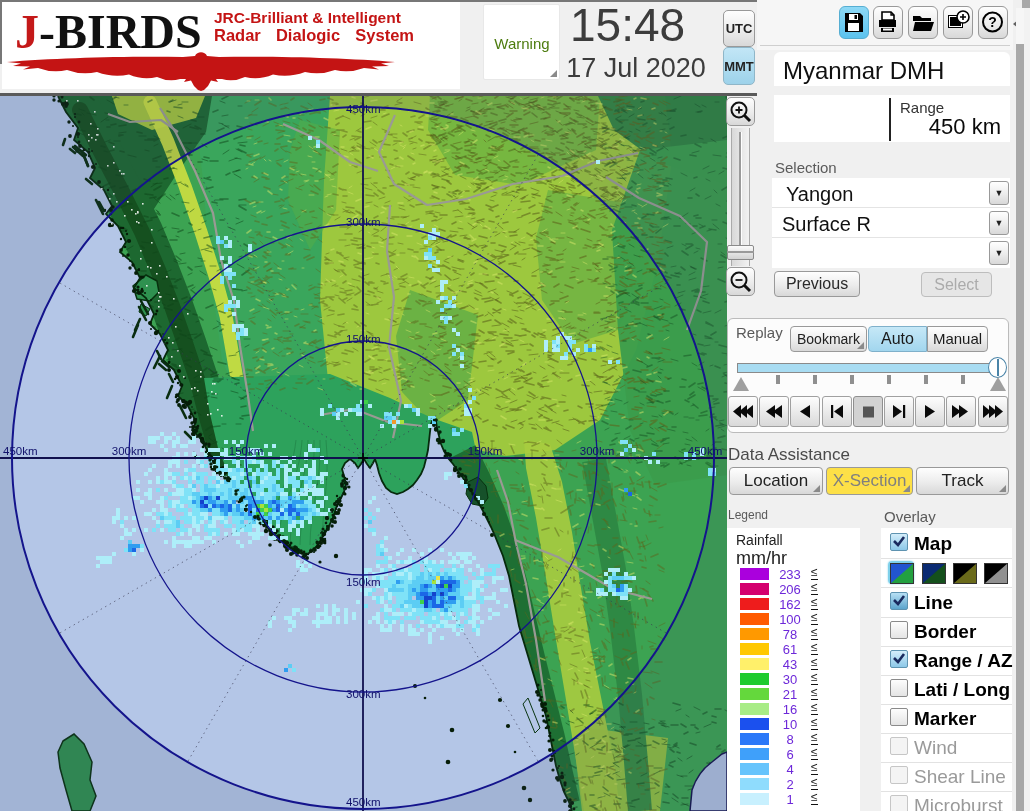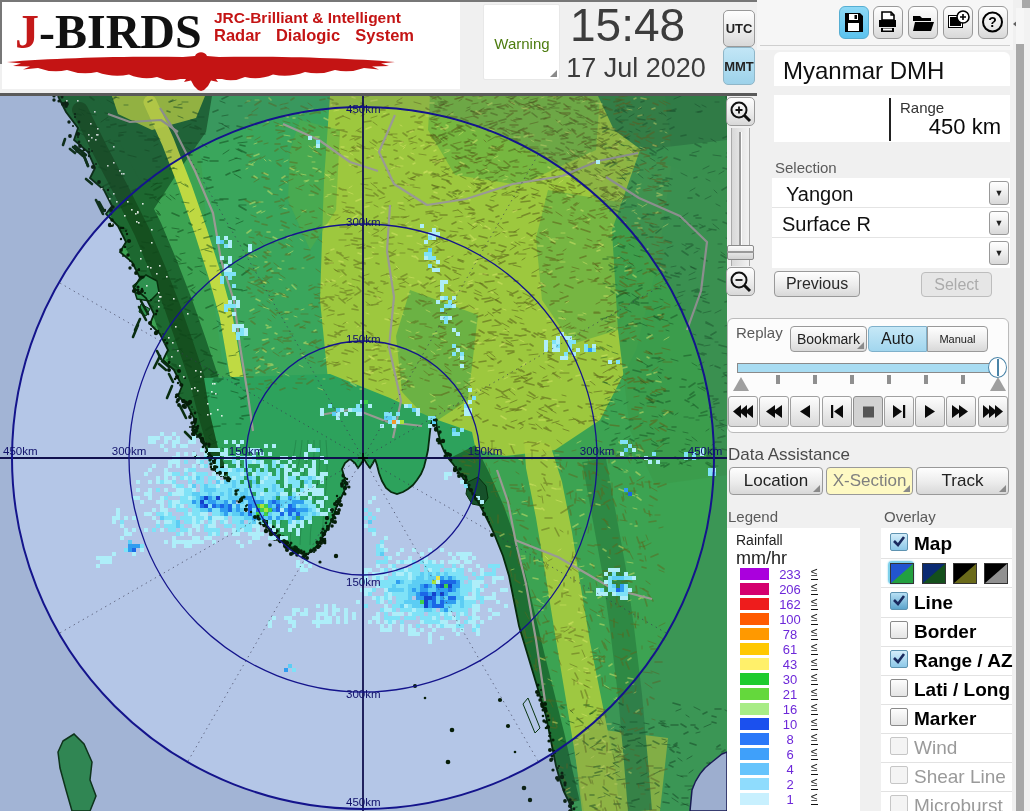--- a/index.html
+++ b/index.html
@@ -860,21 +860,21 @@
 <div class="ab btn" style="left:989px;top:181px;width:20px;height:24px;border-radius:3px;text-align:center;line-height:22px;font-size:9px;color:#222">▼</div>
 <div class="ab btn" style="left:989px;top:211px;width:20px;height:24px;border-radius:3px;text-align:center;line-height:22px;font-size:9px;color:#222">▼</div>
 <div class="ab btn" style="left:989px;top:241px;width:20px;height:24px;border-radius:3px;text-align:center;line-height:22px;font-size:9px;color:#222">▼</div>
 <div class="ab btn" style="left:774px;top:271px;width:86px;height:26px;text-align:center;line-height:24px;font-size:16px;color:#2a2a2a">Previous</div>
 <div class="ab" style="left:921px;top:272px;width:71px;height:25px;background:#e6e6e6;border:1px solid #bdbdbd;border-radius:4px;text-align:center;line-height:23px;font-size:16px;color:#ababab">Select</div>
 
 <div class="ab" style="left:727px;top:318px;width:282px;height:115px;background:#fcfcfc;border:1px solid #bbb;border-radius:6px"></div>
 <div class="ab" style="left:736px;top:324px;font-size:15px;color:#5a5a5a">Replay</div>
 <div class="ab btn corner" style="left:790px;top:326px;width:77px;height:26px;text-align:center;line-height:24px;font-size:14px;color:#222">Bookmark</div>
 <div class="ab" style="left:868px;top:326px;width:59px;height:26px;border:1px solid #7fb0ca;border-radius:4px 0 0 4px;background:linear-gradient(#c6e8f7,#a2d6ee);text-align:center;line-height:24px;font-size:16px;color:#1a1a1a">Auto</div>
-<div class="ab btn" style="left:927px;top:326px;width:61px;height:26px;border-radius:0 4px 4px 0;text-align:center;line-height:24px;font-size:11px;color:#1a1a1a">Manual</div>
+<div class="ab btn" style="left:927px;top:326px;width:61px;height:26px;border-radius:0 4px 4px 0;text-align:center;line-height:24px;font-size:15px;color:#1a1a1a">Manual</div>
 <div class="ab" style="left:737px;top:363px;width:264px;height:10px;background:#a8dcf2;border:1px solid #8a8a8a"></div>
 <div class="ab" style="left:988px;top:357px;width:19px;height:21px;background:#fff;border:1.5px solid #4a84a8;border-radius:50%"></div>
 <div class="ab" style="left:997px;top:359px;width:1.5px;height:17px;background:#4a84a8"></div>
 <div class="tick" style="left:776px;top:375px"></div>
 <div class="tick" style="left:813px;top:375px"></div>
 <div class="tick" style="left:850px;top:375px"></div>
 <div class="tick" style="left:887px;top:375px"></div>
 <div class="tick" style="left:924px;top:375px"></div>
 <div class="tick" style="left:961px;top:375px"></div>
 <div class="ab" style="left:733px;top:377px;width:0;height:0;border-left:8px solid transparent;border-right:8px solid transparent;border-bottom:14px solid #9f9f9f"></div>
@@ -930,24 +930,24 @@
         <g fill="#0a0a0a">
           <polygon points="4,8 4,21 12,14.5"></polygon>
           <polygon points="10,8 10,21 18,14.5"></polygon>
           <polygon points="16,8 16,21 24,14.5"></polygon>
         </g>
       </svg></div>
   </div>
 
 <div class="ab" style="left:728px;top:445px;font-size:17px;color:#4a4a4a">Data Assistance</div>
 <div class="ab btn corner" style="left:729px;top:467px;width:94px;height:28px;text-align:center;line-height:26px;font-size:17px;color:#222">Location</div>
-<div class="ab corner" style="left:826px;top:467px;width:87px;height:28px;background:#fef9c3;border:1px solid #999;border-radius:4px;text-align:center;line-height:26px;font-size:17px;color:#7f7f7f">X-Section</div>
+<div class="ab corner" style="left:826px;top:467px;width:87px;height:28px;background:#fde047;border:1px solid #999;border-radius:4px;text-align:center;line-height:26px;font-size:17px;color:#7f7f7f">X-Section</div>
 <div class="ab btn corner" style="left:916px;top:467px;width:93px;height:28px;text-align:center;line-height:26px;font-size:17px;color:#222">Track</div>
 
-<div class="ab" style="left:728px;top:508px;font-size:15px;color:#5a5a5a">Legend</div>
+<div class="ab" style="left:728px;top:508px;font-size:12px;color:#5a5a5a">Legend</div>
 <div class="ab" style="left:884px;top:508px;font-size:15px;color:#5a5a5a">Overlay</div>
 <div class="ab" style="left:727px;top:528px;width:133px;height:283px;background:#fff">
   <div style="position:absolute;left:9px;top:4px;font-size:14px;color:#222">Rainfall</div>
   <div style="position:absolute;left:9px;top:20px;font-size:18px;color:#222">mm/hr</div>
   <div class="lrow" style="top:39px">
       <span class="sw" style="background:#aa00dd"></span>
       <span class="lnum">233</span>
       <span class="leq">≤</span>
     </div>
     <div class="lrow" style="top:54px">

